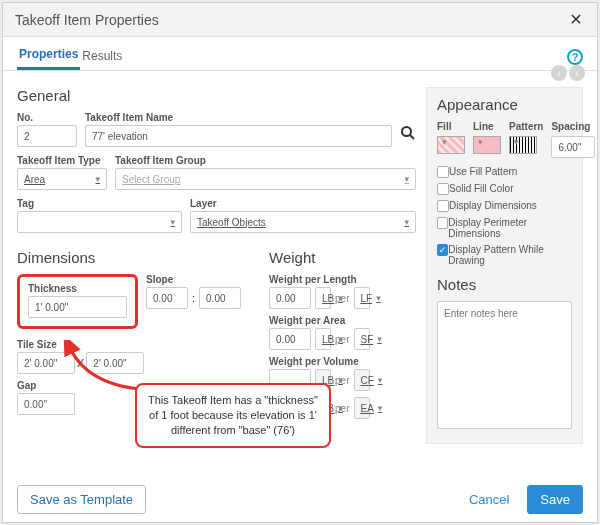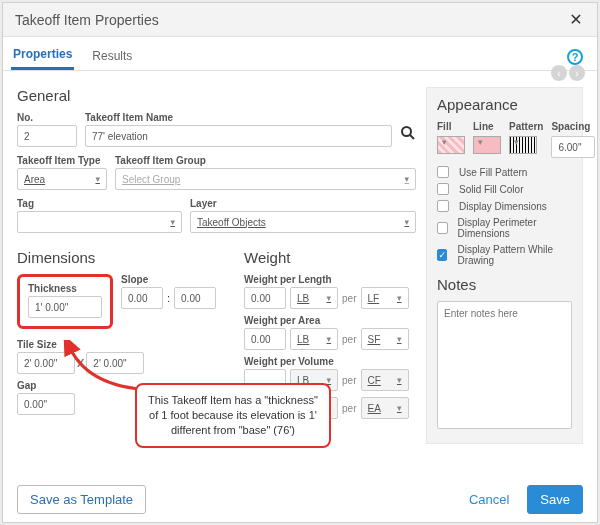--- a/index.html
+++ b/index.html
@@ -1,56 +1,56 @@
 <!DOCTYPE html>
 <html><head>
 <meta charset="utf-8">
 <style>
 * { box-sizing: border-box; margin: 0; padding: 0; font-family: -apple-system, BlinkMacSystemFont, "Segoe UI", Arial, sans-serif; }
 body { width: 600px; height: 525px; background: #ececec; font-size: 11px; color: #333; }
 .modal { position: absolute; top: 2px; left: 2px; right: 2px; bottom: 2px; background: #fff; border: 1px solid #d0d0d0; display: flex; flex-direction: column; }
 .titlebar { height: 34px; background: #f3f3f3; border-bottom: 1px solid #e0e0e0; display: flex; align-items: center; padding: 0 12px; }
 .titlebar h1 { font-size: 14px; font-weight: 500; color: #555; flex: 1; }
 .close-x { width: 18px; cursor: pointer; font-size: 16px; color: #333; text-align: center; }
-.tabbar { display: flex; align-items: center; padding: 6px 14px 0 8px; gap: 16px; border-bottom: 1px solid #e0e0e0; justify-content: flex-end; }
+.tabbar { display: flex; align-items: center; padding: 6px 14px 0 14px; gap: 0; border-bottom: 1px solid #e0e0e0; justify-content: flex-end; }
 .tab { padding: 4px 2px 6px 2px; font-size: 12px; color: #666; cursor: pointer; }
 .tab.active { color: #2a6fb5; border-bottom: 3px solid #2a6fb5; font-weight: 600; }
 .help-icon { margin-left: auto; color: #11a3d5; border: 2px solid #11a3d5; border-radius: 50%; width: 16px; height: 16px; font-size: 11px; font-weight: bold; display: flex; align-items: center; justify-content: center; }
 .navarrows { position: absolute; top: 62px; right: 12px; display: flex; gap: 2px; }
 .nav-circle { width: 16px; height: 16px; border-radius: 50%; background: #d5d5d5; color: #fff; font-size: 10px; display: flex; align-items: center; justify-content: center; }
 .body { flex: 1; padding: 10px 14px; display: flex; gap: 10px; overflow: hidden; }
 .left { flex: 1; }
 .right { width: 157px; }
 h2 { font-size: 15px; font-weight: 400; color: #444; margin: 6px 0 8px 0; }
 .lbl { font-size: 10px; font-weight: 600; color: #555; margin-bottom: 2px; display: block; }
 .row { display: flex; gap: 8px; margin-bottom: 8px; align-items: flex-end; }
 .col { display: flex; flex-direction: column; }
 input[type=text], .select-like { height: 22px; border: 1px solid #ccc; border-radius: 2px; padding: 0 6px; font-size: 10px; color: #555; background: #fff; }
 .select-like { display: flex; align-items: center; justify-content: space-between; text-decoration: underline; }
 .caret:after { content: "▾"; color: #888; font-size: 9px; margin-left: 4px; }
 .search-icon { font-size: 16px; color: #333; }
 .muted { color: #aaa; }
 .readonly { background: #f4f4f4; }
 .dim-weight-row { display: flex; gap: 28px; }
 .dim-col, .weight-col { flex: 1; }
-.highlight-box { border: 3px solid #e2312c; border-radius: 6px; padding: 6px 8px 8px 8px; width: 96px; margin-bottom: 6px; }
+.highlight-box { border: 3px solid #e2312c; border-radius: 6px; padding: 6px 8px 8px 8px; width: 121px; margin-bottom: 6px; }
 .wrow { display: flex; align-items: center; gap: 4px; margin-bottom: 6px; }
 .per { color: #888; font-size: 10px; }
 .tiny-input { width: 42px; }
-.unit-sel { width: 48px; }
+.unit-sel { width: 16px; }
 .times { color: #777; font-weight: bold; padding: 0 2px; }
 .appearance-box { background: #f3f3f3; border: 1px solid #e7e7e7; padding: 8px 10px 12px 10px; margin-top: 6px; }
 .swatch-row { display: flex; gap: 8px; margin-bottom: 8px; }
 .swatch-col { display: flex; flex-direction: column; gap: 2px; }
 .swatch { width: 28px; height: 18px; border: 1px solid #aaa; display: flex; }
 .swatch.fill { background: repeating-linear-gradient(45deg, #f7bcc2 0 3px, #fbe3e6 3px 6px); }
 .swatch.line { background: #f7bcc2; }
 .swatch.pattern { background: repeating-linear-gradient(90deg, #000 0 1px, transparent 1px 3px); }
 .spacing-input { width: 44px; height: 18px; }
-.chk-row { display: flex; align-items: center; gap: 10px; margin-bottom: 5px; font-size: 10px; color: #555; }
+.chk-row { display: flex; gap: 0; margin-bottom: 5px; font-size: 10px; color: #555; }
 .chk { width: 12px; height: 12px; border: 1px solid #aaa; border-radius: 2px; display: inline-flex; align-items: center; justify-content: center; background: #fff; }
 .chk.checked { background: #2a8cd6; border-color: #2a8cd6; color: #fff; font-size: 9px; }
 .notes-box { width: 100%; height: 128px; border: 1px solid #ccc; border-radius: 2px; padding: 6px; font-size: 10px; color: #aaa; resize: none; }
 .footer { display: flex; align-items: center; padding: 8px 14px; border-top: none; }
 .btn { border: 1px solid #bbb; border-radius: 3px; padding: 6px 12px; font-size: 13px; background: #fff; color: #2a6fb5; cursor: pointer; }
 .btn.primary { background: #2a8cd6; color: #fff; border-color: #2a8cd6; }
 .btn.link { border: none; background: none; color: #2a8cd6; }
 .callout { position: absolute; top: 383px; left: 135px; width: 196px; background: #fff; border: 2px solid #e2312c; border-radius: 8px; padding: 8px 10px; font-size: 11px; color: #333; text-align: center; line-height: 1.35; }
 .arrow-svg { position: absolute; pointer-events: none; }
 </style>

